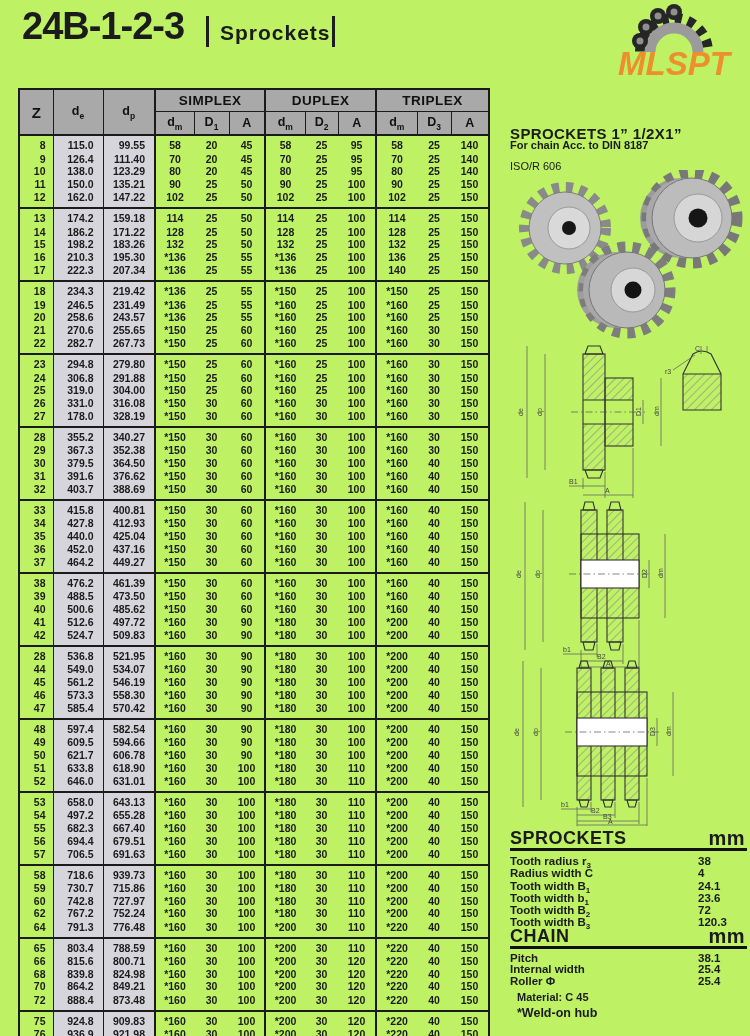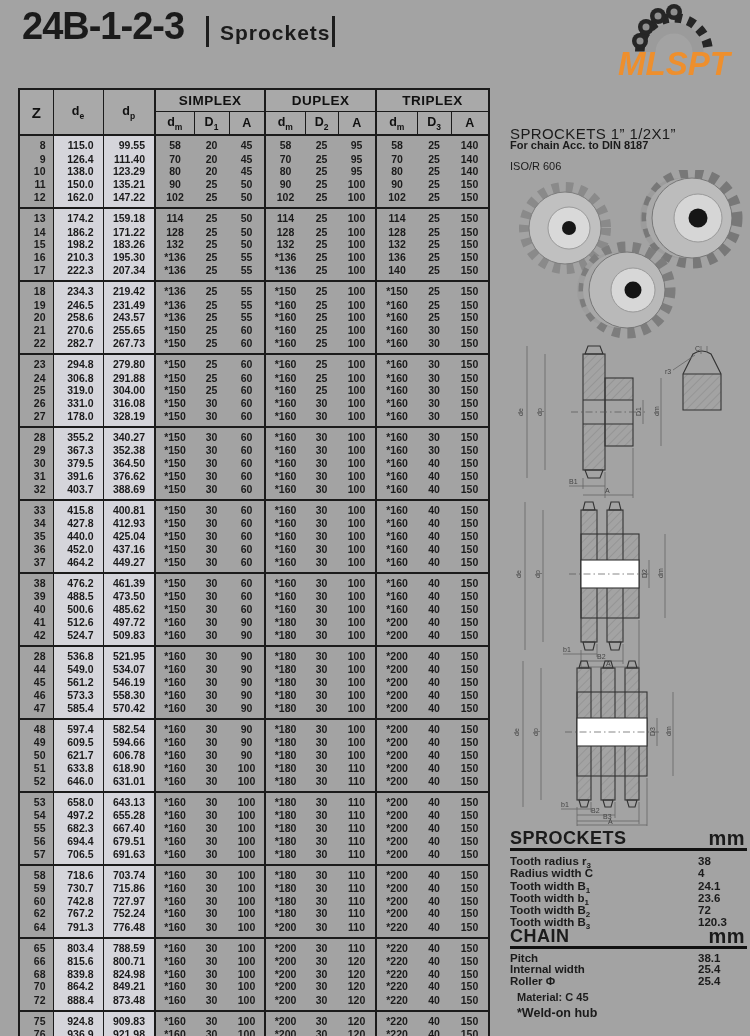--- a/index.html
+++ b/index.html
@@ -1,16 +1,16 @@
 <!DOCTYPE html>
 <html><head>
 <meta charset="utf-8">
 <style>
   html,body{margin:0;padding:0;background:#e8e8e8}
-  .page{position:relative;width:750px;height:1036px;background:#a3a3a3;
+  .page{position:relative;width:750px;height:1036px;background:#bef264;
         font-family:"Liberation Sans",sans-serif;color:#1b1b1b;overflow:hidden}
 
   
   .title{position:absolute;left:22px;top:5px;font-size:38px;font-weight:bold;letter-spacing:-1px}
   .vbar{position:absolute;width:3px;height:31px;background:#1d1d1d;top:16px}
   .subtitle{position:absolute;left:220px;top:21px;font-size:21px;font-weight:bold;letter-spacing:1px}
   .logo{position:absolute;left:596px;top:2px}
 
   
   .spk{position:absolute;left:18px;top:88px;width:470px;border-collapse:collapse;
@@ -23,21 +23,21 @@
   .spk td{font-size:10.5px;font-weight:bold;height:12.6px;line-height:12.6px;padding:0;
           text-align:center;white-space:nowrap}
   .spk td.c0{text-align:right;padding-right:7px}
   .spk td.c1,.spk td.c2{background:#d5d5db;text-align:right;padding-right:9px;
           border-left:1px solid #1b1b1b;border-right:1px solid #1b1b1b}
   .spk .bl{border-left:2px solid #1b1b1b}
   .spk tr.gfirst td{border-top:2px solid #1b1b1b;padding-top:2px;height:14.6px}
   .spk tr.glast td{padding-bottom:2px;height:14.6px}
 
   
-  .rp-head{position:absolute;left:510px;top:125px;font-size:15px;font-weight:normal;letter-spacing:.4px}
+  .rp-head{position:absolute;left:510px;top:125px;font-size:15px;font-weight:bold;letter-spacing:.4px}
   .rp-sub1{position:absolute;left:510px;top:139px;font-size:11px;font-weight:bold}
   .rp-sub2{position:absolute;left:510px;top:160px;font-size:11px;font-weight:normal}
   .photos{position:absolute;left:505px;top:170px}
   .draw{position:absolute}
   .d1{left:505px;top:344px}
   .d2{left:505px;top:500px}
   .d3{left:505px;top:660px}
   .dwg text{font:7px "Liberation Sans",sans-serif;fill:#444}
   .dwg .dim{stroke:#666;stroke-width:.8}
   .dwg .out{stroke:#333;stroke-width:1.1;fill:none}
@@ -844,21 +844,21 @@
           <td class="c8">110</td>
           <td class="c9 bl">*200</td>
           <td class="c10">40</td>
           <td class="c11">150</td>
         </tr>
       </tbody>
       <tbody>
         <tr class="gfirst">
           <td class="c0">58</td>
           <td class="c1">718.6</td>
-          <td class="c2">703.74</td>
+          <td class="c2">939.73</td>
           <td class="c3 bl">*160</td>
           <td class="c4">30</td>
           <td class="c5">100</td>
           <td class="c6 bl">*180</td>
           <td class="c7">30</td>
           <td class="c8">110</td>
           <td class="c9 bl">*200</td>
           <td class="c10">40</td>
           <td class="c11">150</td>
         </tr>

